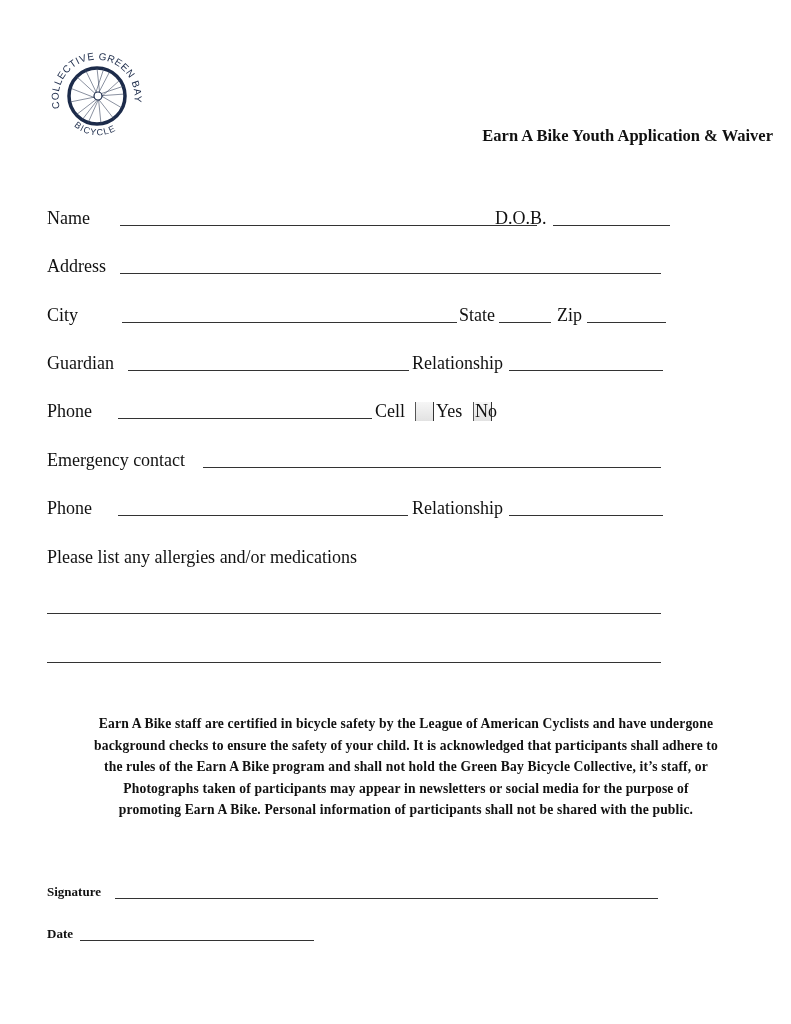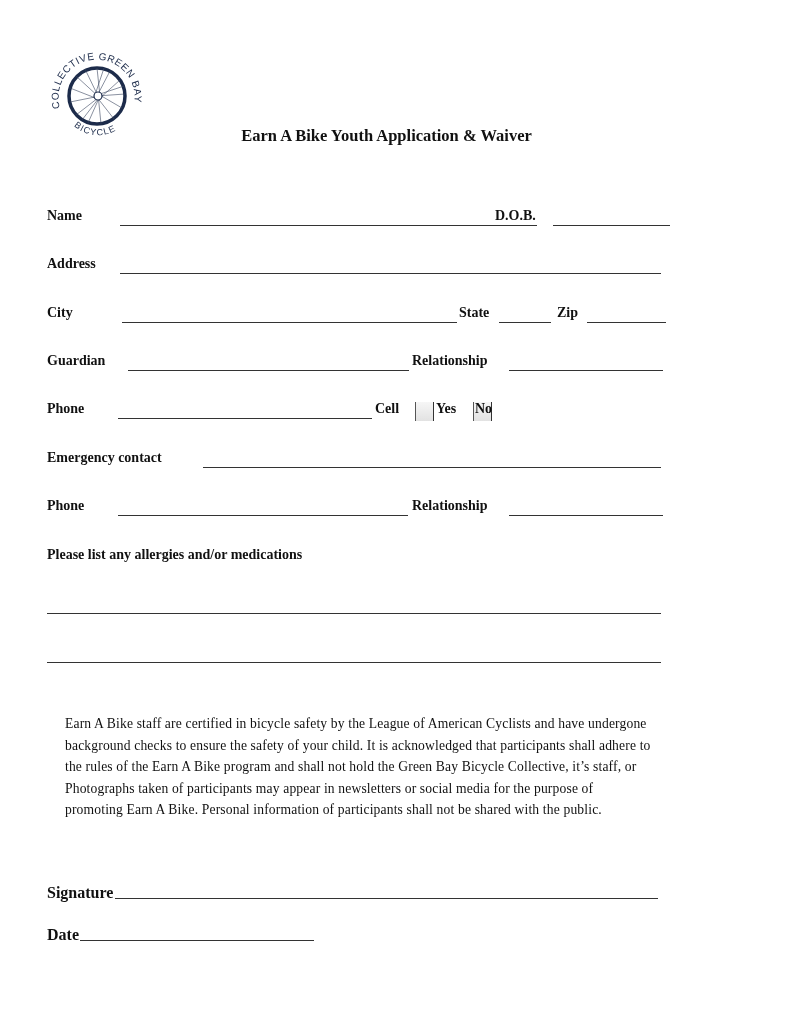--- a/index.html
+++ b/index.html
@@ -4,36 +4,36 @@
   <style>
     html, body { margin: 0; padding: 0; background: #ffffff; }
     body {
       width: 791px; height: 1024px; position: relative; overflow: hidden;
       font-family: "Liberation Serif", "DejaVu Serif", serif;
       color: #111111;
     }
     .logo { position: absolute; left: 48px; top: 46px; width: 96px; height: 96px; }
     .title {
       position: absolute; left: 0; width: 773px; top: 126px;
-      text-align: center; font-weight: bold; font-size: 16.5px;
+      text-align: right; font-weight: bold; font-size: 16.5px;
     }
-    .row { position: absolute; left: 47px; height: 22px; font-weight: bold; font-size: 14px; white-space: nowrap; }
+    .row { position: absolute; left: 47px; height: 22px; font-weight: normal; font-size: 18px; white-space: nowrap; }
     .lbl { position: absolute; top: 0; }
     .line { position: absolute; height: 0; border-bottom: 1.6px solid #333; top: 17px; }
     .cb {
       position: absolute; top: 1px; width: 19px; height: 19px;
       background: linear-gradient(#f6f6f6, #e2e2e2);
       border-left: 1.5px solid #555; border-right: 1.5px solid #333;
       box-sizing: border-box;
     }
     .waiver {
-      position: absolute; left: 65px; top: 713px; width: 710px;
-      font-weight: normal; font-size: 13.6px; line-height: 21.6px; letter-spacing: 0.15px;
+      position: absolute; left: 51px; top: 713px; width: 710px;
+      font-weight: bold; font-size: 13.6px; line-height: 21.6px; letter-spacing: 0.15px; text-align: center;
     }
-    .sig { position: absolute; left: 47px; font-weight: bold; font-size: 16px; }
+    .sig { position: absolute; left: 47px; font-weight: bold; font-size: 13px; }
   </style>
 </head>
 <body>
 
 <div class="logo">
   <svg width="96" height="96" viewBox="0 0 96 96">
     <defs>
       <path id="arcTop" d="M 12 62 A 38 38 0 1 1 86 58"></path>
       <path id="arcBot" d="M 26 80 A 36 36 0 0 0 78 76"></path>
     </defs>

